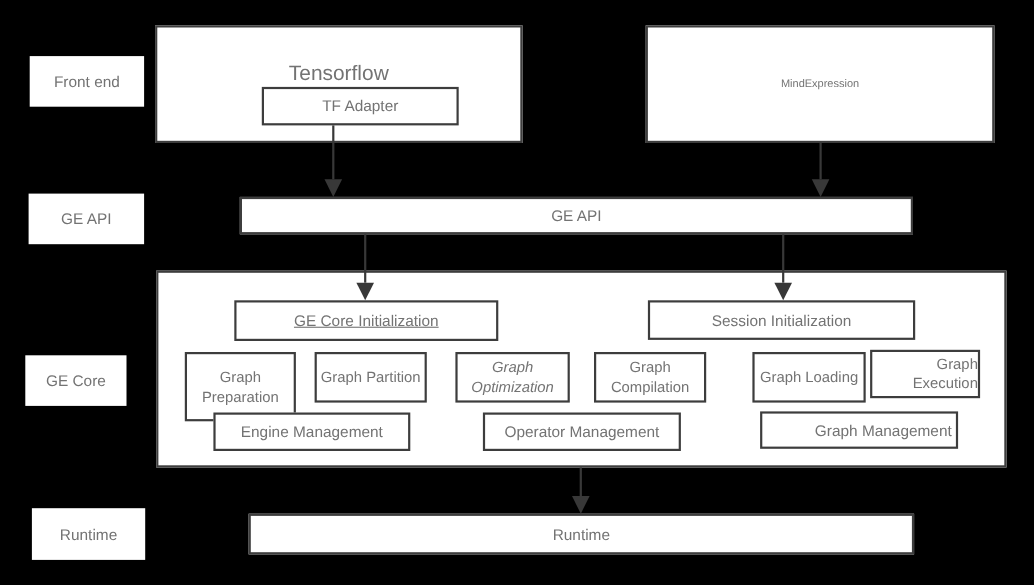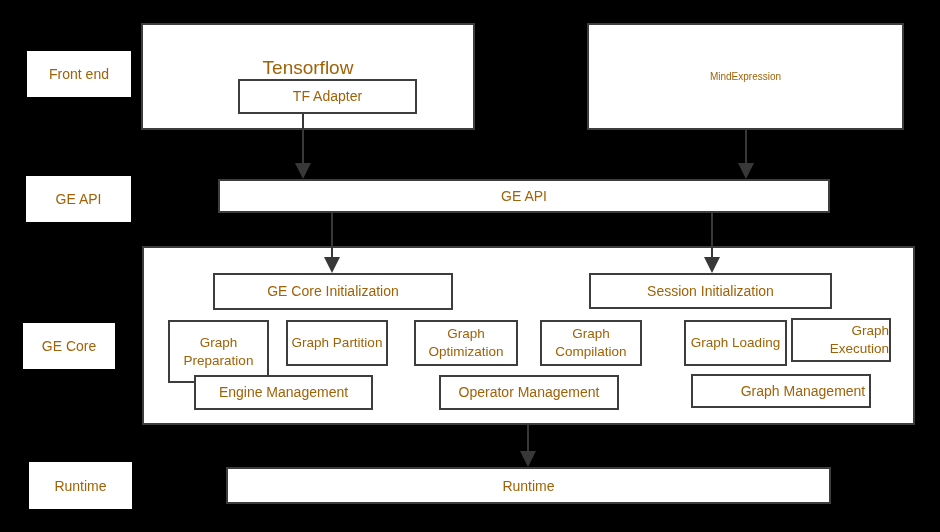--- a/index.html
+++ b/index.html
@@ -1,21 +1,21 @@
 <!DOCTYPE html>
 <html><head>
 <meta charset="utf-8">
 <style>
   html,body{margin:0;padding:0;background:#000;}
   .canvas{
     position:relative;
     width:940px;height:532px;
     background:#000;
     font-family:"Liberation Sans","DejaVu Sans",sans-serif;
-    color:#a16207;
+    color:#737373;
     overflow:hidden;
     border-radius:10px;
   }
   .abs{position:absolute;box-sizing:border-box;}
   .side-label{
     background:#fff;
     display:flex;align-items:center;justify-content:center;
     font-size:14px;
   }
   .box{
@@ -71,26 +71,26 @@
     <div class="big-title">Tensorflow</div>
     <div class="abs box" style="left:71px;top:54px;width:179px;height:35px;margin-left:24px;">TF Adapter</div>
   </div>
 
   <div class="abs box" style="left:587px;top:23px;width:317px;height:107px;font-size:10px;">MindExpression</div>
 
   <div class="abs bar" style="left:218px;top:179px;width:612px;height:34px;">GE API</div>
 
   <div class="abs container-box" style="left:142px;top:246px;width:773px;height:179px;">
 
-    <div class="abs box" style="left:69px;top:25px;width:240px;height:37px;">GE Core Initialization</div>
+    <div class="abs box" style="left:69px;top:25px;width:240px;height:37px;text-decoration:underline;">GE Core Initialization</div>
     <div class="abs box" style="left:445px;top:25px;width:243px;height:36px;">Session Initialization</div>
 
     <div class="abs box small" style="left:24px;top:72px;width:101px;height:63px;">Graph Preparation</div>
     <div class="abs box small" style="left:142px;top:72px;width:102px;height:46px;">Graph Partition</div>
-    <div class="abs box small" style="left:270px;top:72px;width:104px;height:46px;">Graph Optimization</div>
+    <div class="abs box small" style="left:270px;top:72px;width:104px;height:46px;font-style:italic;">Graph Optimization</div>
     <div class="abs box small" style="left:396px;top:72px;width:102px;height:46px;">Graph Compilation</div>
     <div class="abs box small" style="left:540px;top:72px;width:103px;height:46px;">Graph Loading</div>
     <div class="abs box small" style="left:647px;top:70px;width:100px;height:44px;text-align:right;">Graph Execution</div>
 
     <div class="abs box" style="left:50px;top:127px;width:179px;height:35px;">Engine Management</div>
     <div class="abs box" style="left:295px;top:127px;width:180px;height:35px;">Operator Management</div>
     <div class="abs box" style="left:547px;top:126px;width:180px;height:34px;padding-left:44px;">Graph Management</div>
   </div>
 
   <div class="abs bar" style="left:226px;top:467px;width:605px;height:37px;">Runtime</div>

